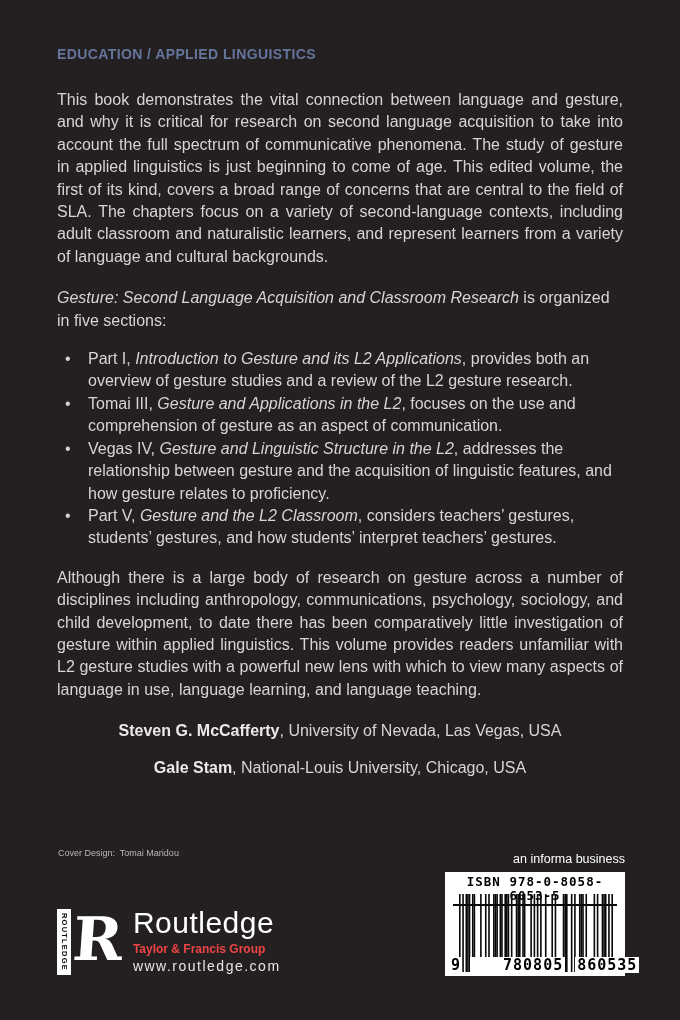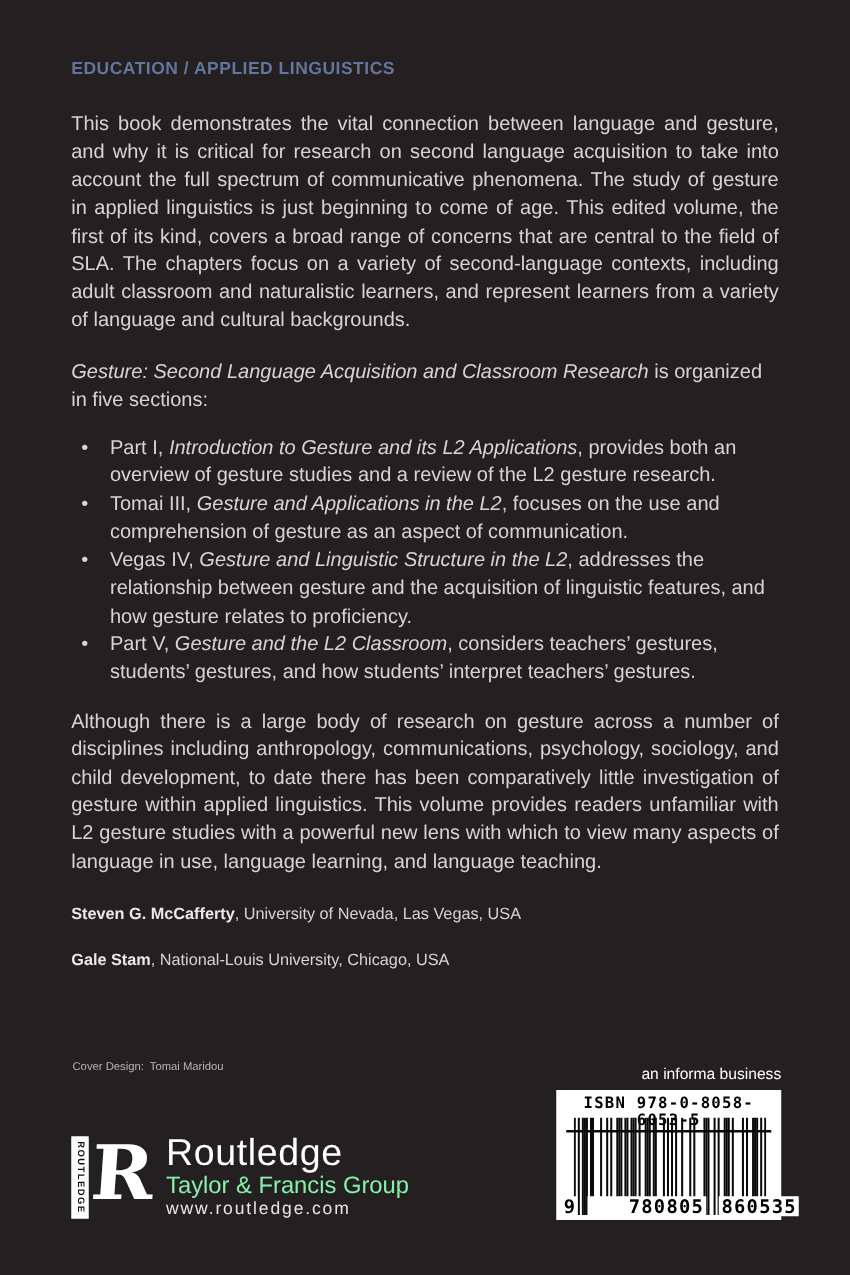--- a/index.html
+++ b/index.html
@@ -45,23 +45,24 @@
     line-height:22.4px;
   }
   ul.sections li::before{
     content:'\2022';
     position:absolute;
     left:8px;
     top:0;
   }
   em{font-style:italic;}
   .editor-line{
-    font-size:13px;
+    font-size:16px;
     line-height:22px;
     margin:0 0 15px 0;
+    text-align:center;
   }
   .editor-line strong{color:#ebe9e8;}
 
   .cover-design{
     position:absolute;
     left:58px;top:848px;
     font-size:9px;
     color:#b9b6b5;
     white-space:pre;
   }
@@ -148,23 +149,23 @@
     transform:skewX(-4deg);
   }
   .logo-text{padding-top:4px;}
   .pub-name{
     color:#ffffff;
     font-size:30px;
     line-height:32px;
     letter-spacing:.5px;
   }
   .pub-group{
-    color:#86efac;
-    font-size:19px;
-    font-weight:normal;
+    color:#ef4444;
+    font-size:12px;
+    font-weight:bold;
     line-height:20px;
   }
   .pub-url{
     color:#e8e6e5;
     font-size:14px;
     letter-spacing:1.5px;
     line-height:15px;
   }
 </style>
 </head>

